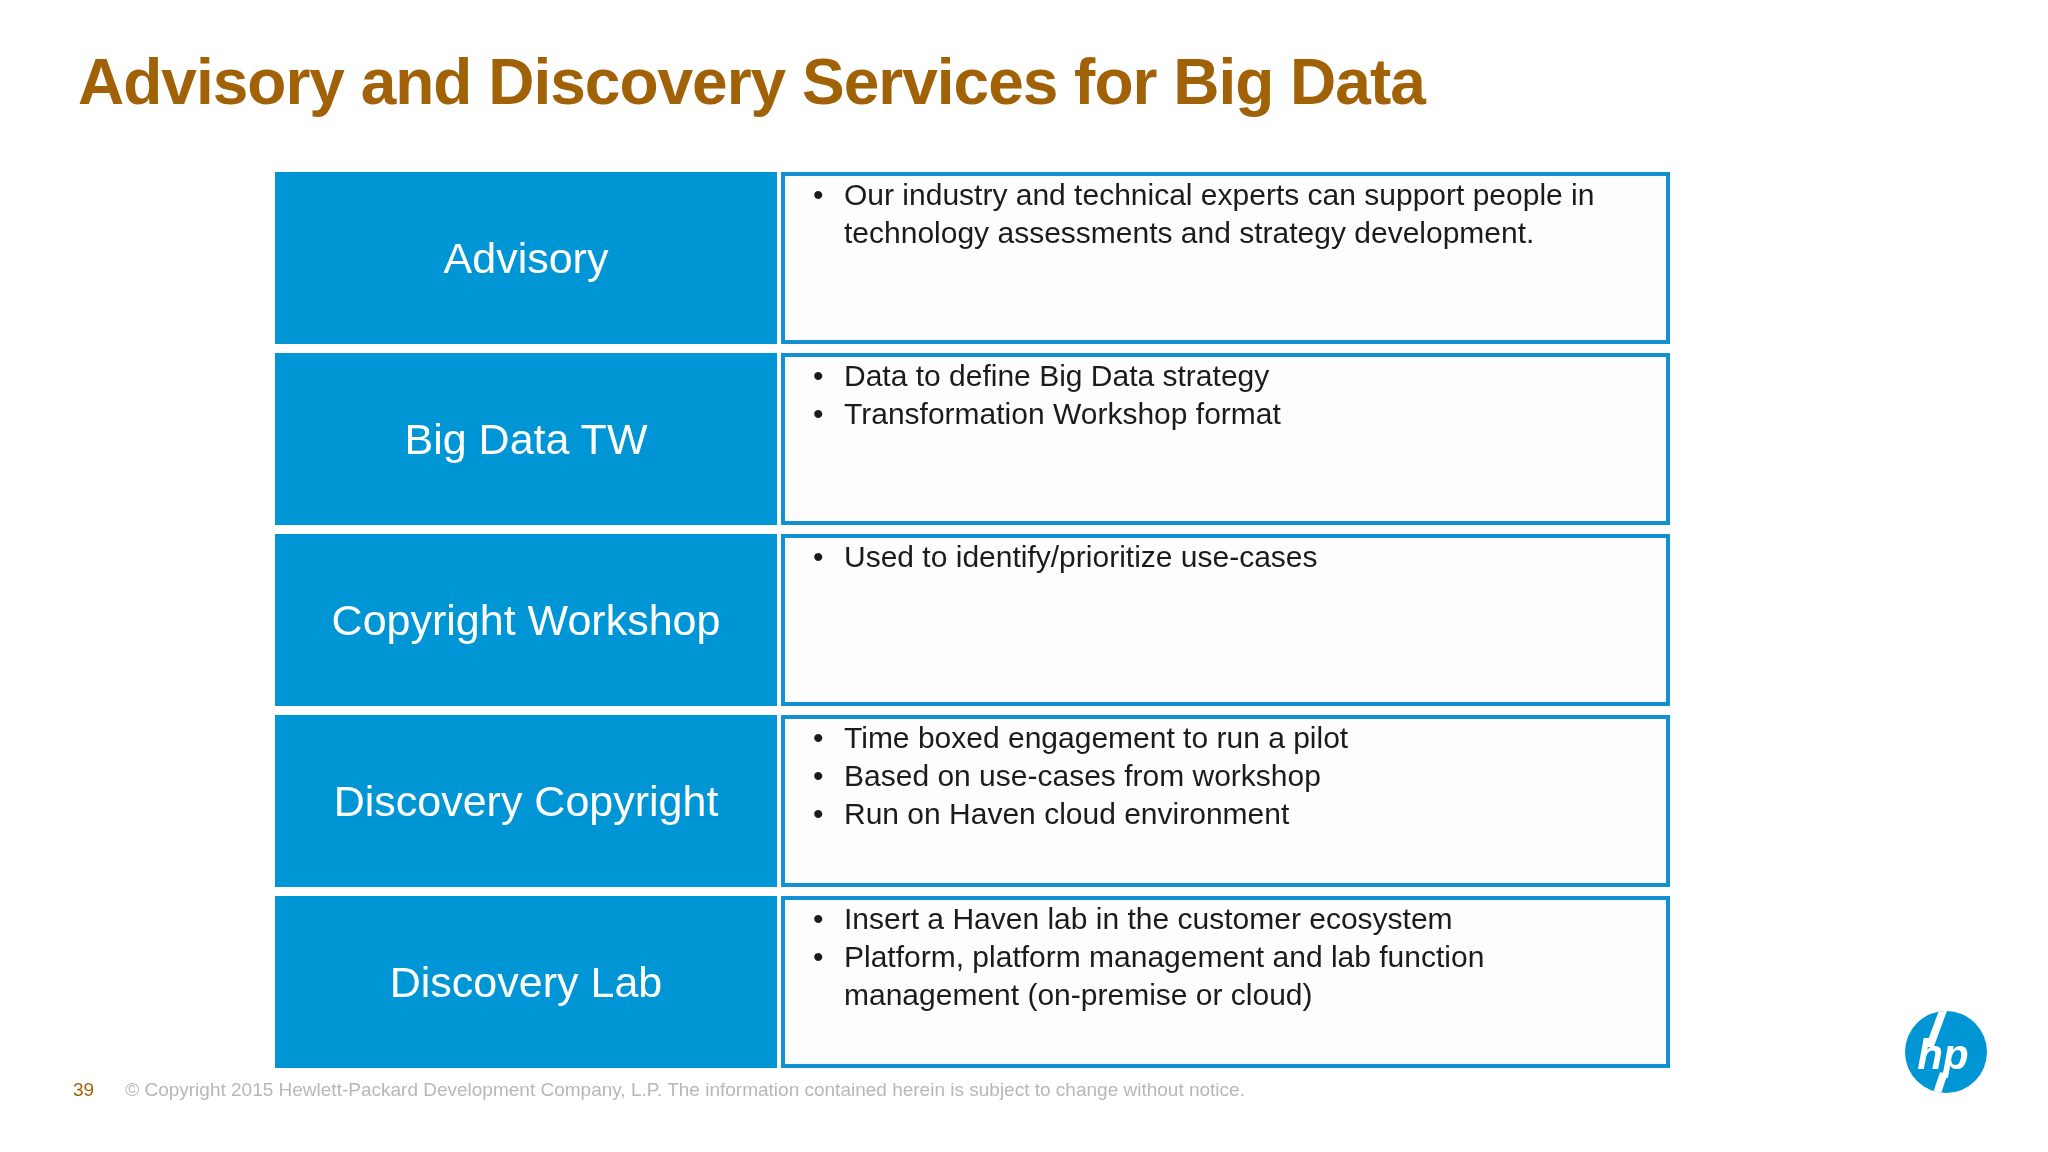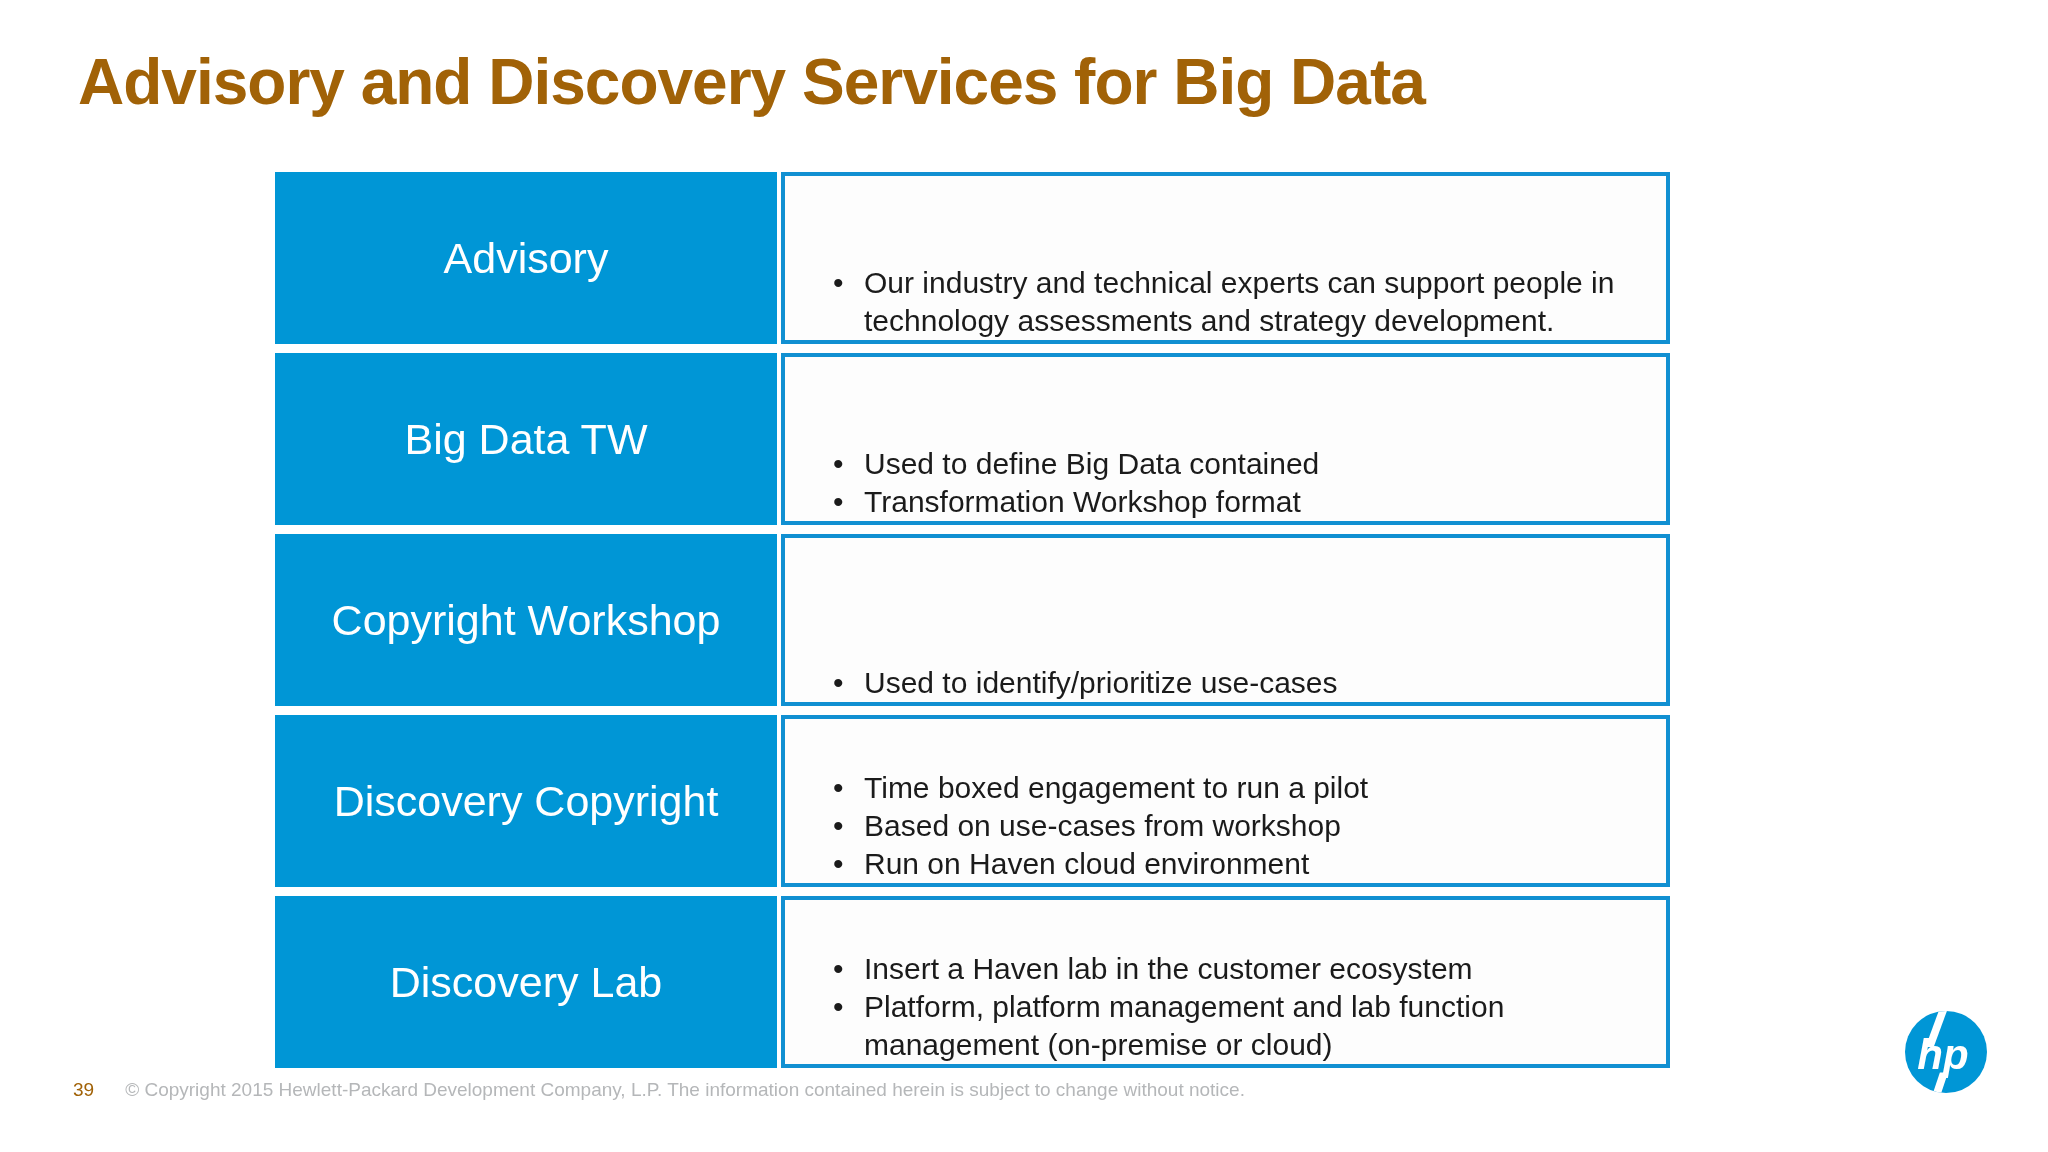--- a/index.html
+++ b/index.html
@@ -29,21 +29,21 @@
     font-size: 43px; font-weight: 400;
     text-align: center;
   }
 
   .desc-box {
     width: 889px; flex: 0 0 889px;
     margin-left: 4px;
     box-sizing: border-box;
     border: 4px solid #1190d2;
     background: #fdfdfd;
-    display: flex; align-items: flex-end; padding-left: 20px;
+    display: flex; align-items: flex-start;
   }
 
   .bullet-list { list-style: none; margin: 0; padding: 0 30px 0 22px; }
   .bullet-item {
     position: relative;
     padding-left: 37px;
     font-size: 30px; line-height: 38px; color: #1b1b1b;
     max-width: 790px;
   }
   .bullet-item::before {
@@ -81,21 +81,21 @@
         </ul>
       </div>
     </div>
 
     <div class="service-row">
       <div class="label-box">
         <span>Big Data TW</span>
       </div>
       <div class="desc-box">
         <ul class="bullet-list">
-          <li class="bullet-item">Used to define Big Data contained</li>
+          <li class="bullet-item">Data to define Big Data strategy</li>
           <li class="bullet-item">Transformation Workshop format</li>
         </ul>
       </div>
     </div>
 
     <div class="service-row">
       <div class="label-box">
         <span>Copyright Workshop</span>
       </div>
       <div class="desc-box">

